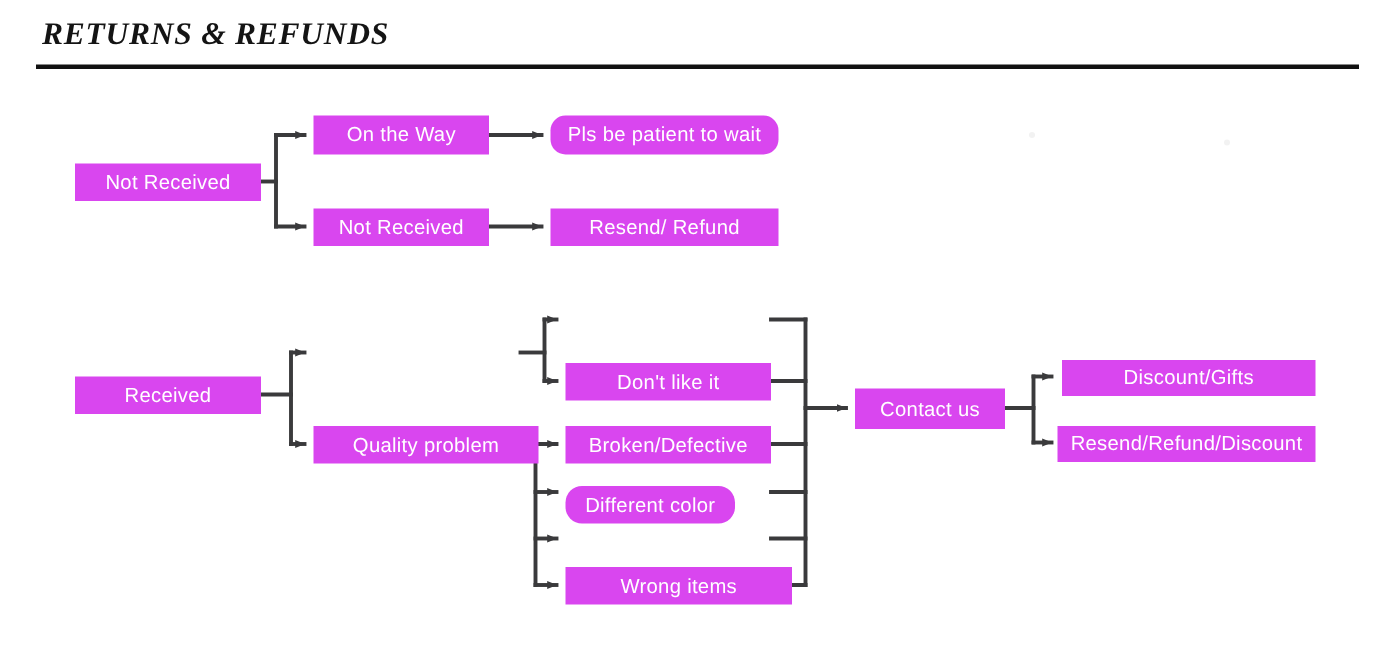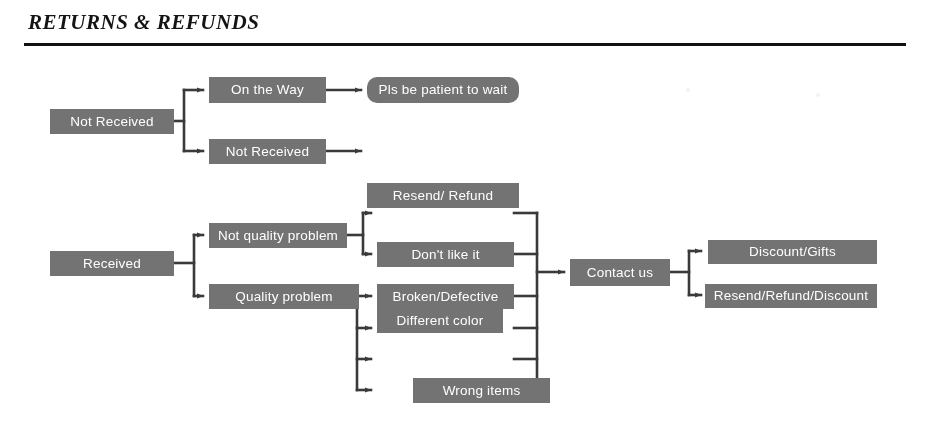--- a/index.html
+++ b/index.html
@@ -52,21 +52,21 @@
     left: 0;
     top: 0;
     width: 930px;
     height: 432px;
     overflow: visible;
   }
 
   .node {
     position: absolute;
     box-sizing: border-box;
-    background: #737373;
+    background: #d946ef;
     color: #ffffff;
     display: flex;
     align-items: center;
     justify-content: center;
     font-family: "Liberation Sans", sans-serif;
     font-size: 13.5px;
     font-weight: normal;
     letter-spacing: 0.2px;
     white-space: nowrap;
     text-align: center;
@@ -155,51 +155,48 @@
     </div>
 
     <div class="node" style="left:209px; top:139px; width:117px; height:25px;">
       <span class="node-label">Not Received</span>
     </div>
 
     <div class="node" style="left:367px; top:77px; width:152px; height:26px;border-radius:10px;">
       <span class="node-label">Pls be patient to wait</span>
     </div>
 
-    <div class="node" style="left:367px; top:139px; width:152px; height:25px;margin-top:44px;">
+    <div class="node" style="left:367px; top:139px; width:152px; height:25px;">
       <span class="node-label">Resend/ Refund</span>
     </div>
 
     <div class="node" style="left:50px; top:251px; width:124px; height:25px;">
       <span class="node-label">Received</span>
     </div>
 
-    <div class="node" style="left:209px; top:223px; width:138px; height:25px;">
-      <span class="node-label">Not quality problem</span>
-    </div>
 
     <div class="node" style="left:209px; top:284px; width:150px; height:25px;">
       <span class="node-label">Quality problem</span>
     </div>
 
 
     <div class="node" style="left:377px; top:242px; width:137px; height:25px;">
       <span class="node-label">Don't like it</span>
     </div>
 
     <div class="node" style="left:377px; top:284px; width:137px; height:25px;">
       <span class="node-label">Broken/Defective</span>
     </div>
 
-    <div class="node" style="left:377px; top:308px; width:126px; height:25px;">
+    <div class="node" style="left:377px; top:324px; width:113px; height:25px;border-radius:11px;">
       <span class="node-label">Different color</span>
     </div>
 
 
-    <div class="node" style="left:377px; top:378px; width:137px; height:25px;margin-left:36px;">
+    <div class="node" style="left:377px; top:378px; width:151px; height:25px;">
       <span class="node-label">Wrong items</span>
     </div>
 
     <div class="node" style="left:570px; top:259px; width:100px; height:27px;">
       <span class="node-label">Contact us</span>
     </div>
 
     <div class="node" style="left:708px; top:240px; width:169px; height:24px;">
       <span class="node-label">Discount/Gifts</span>
     </div>

